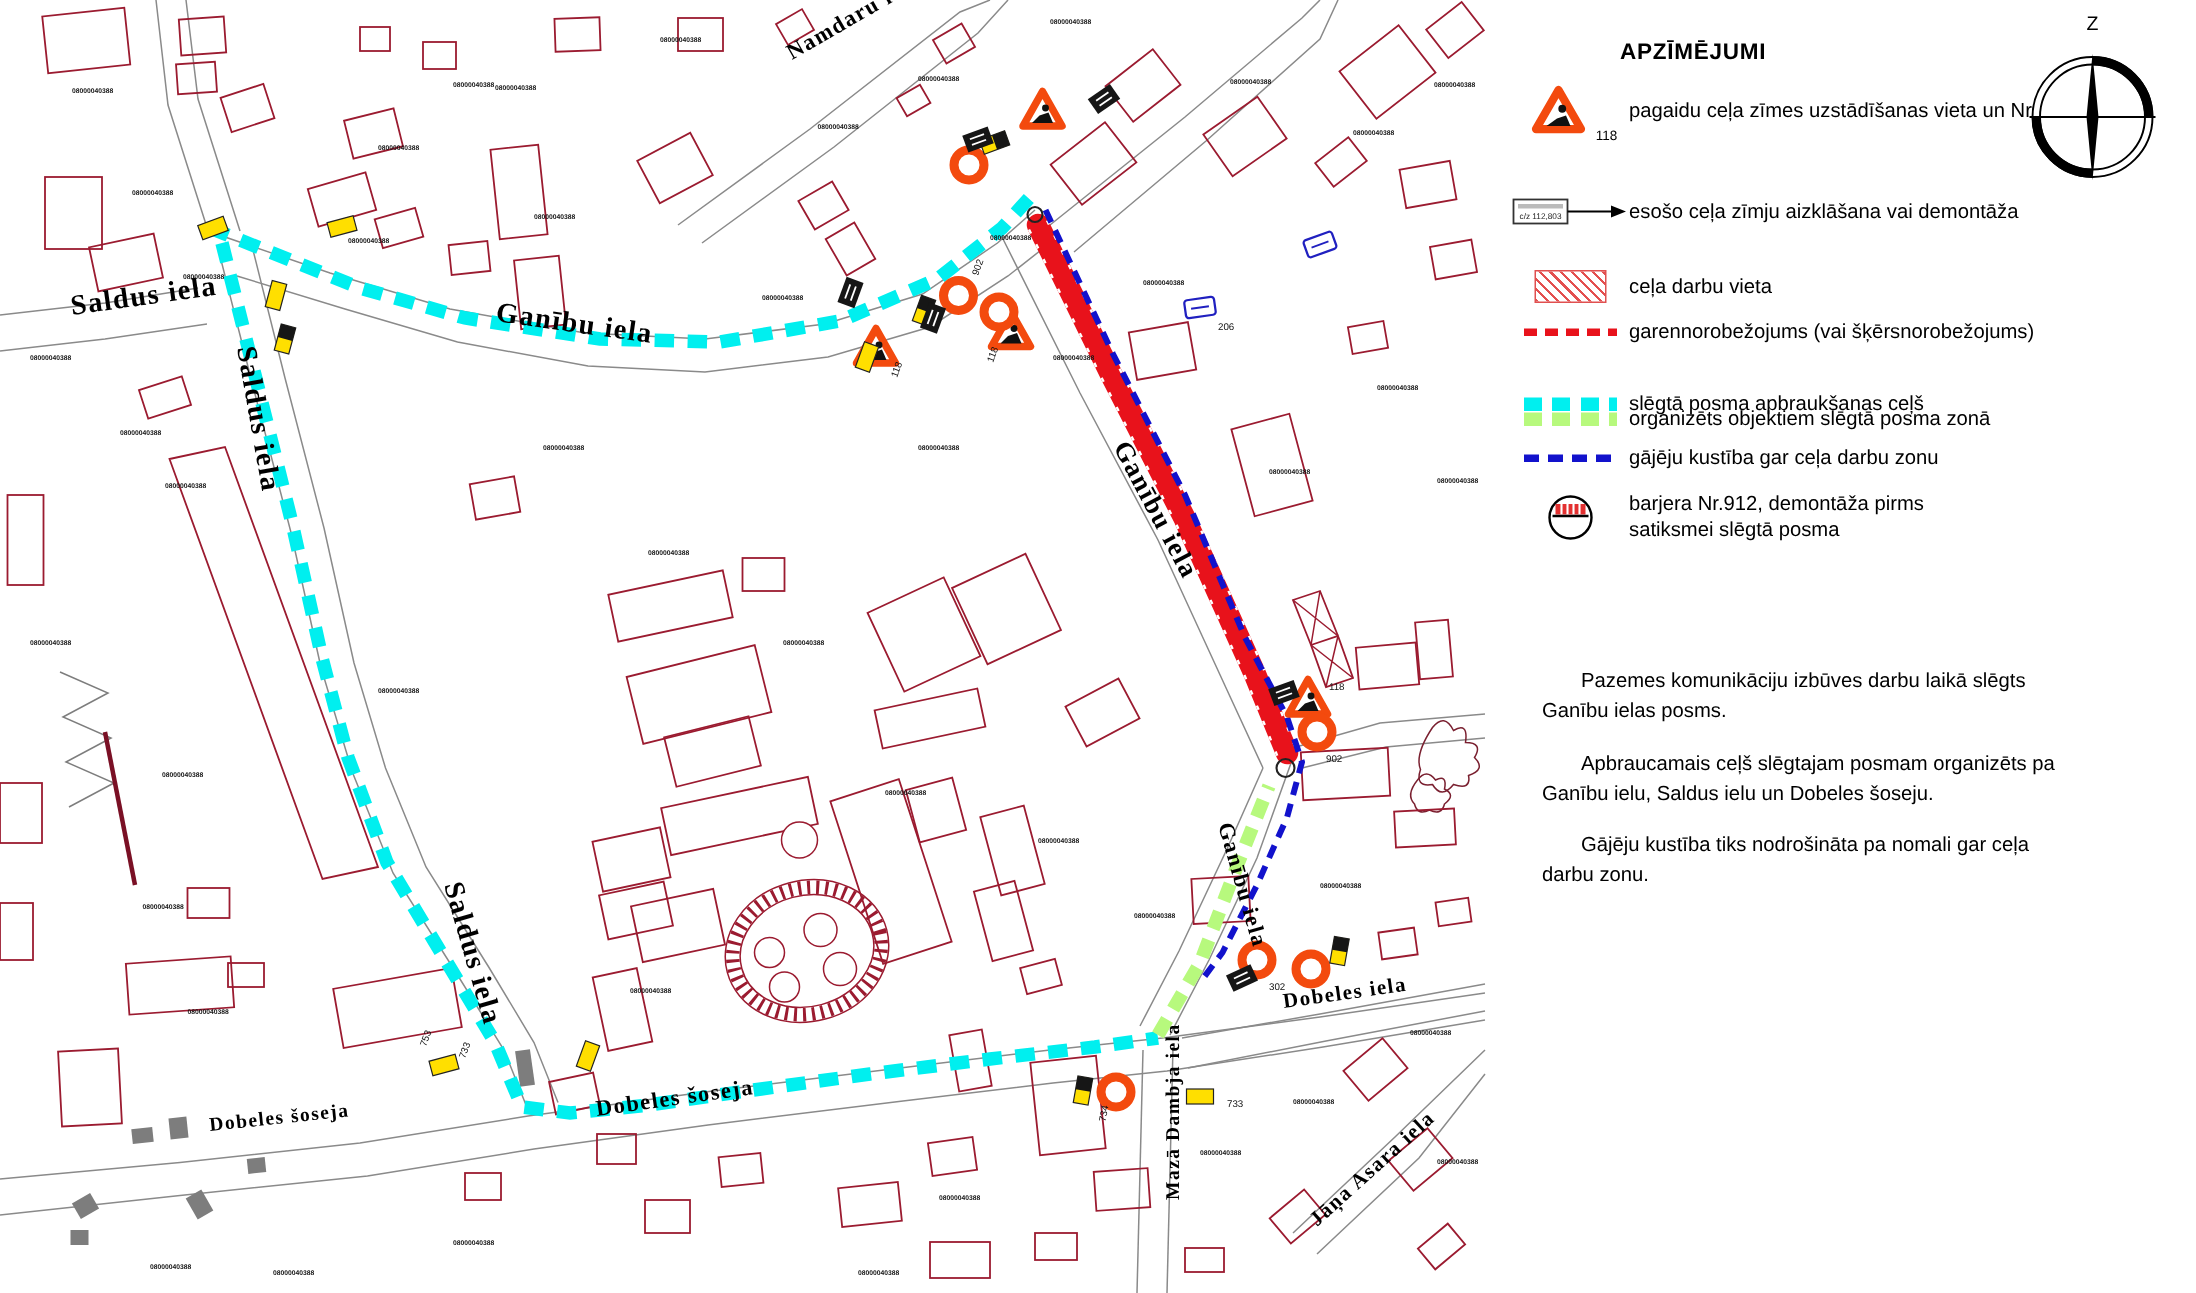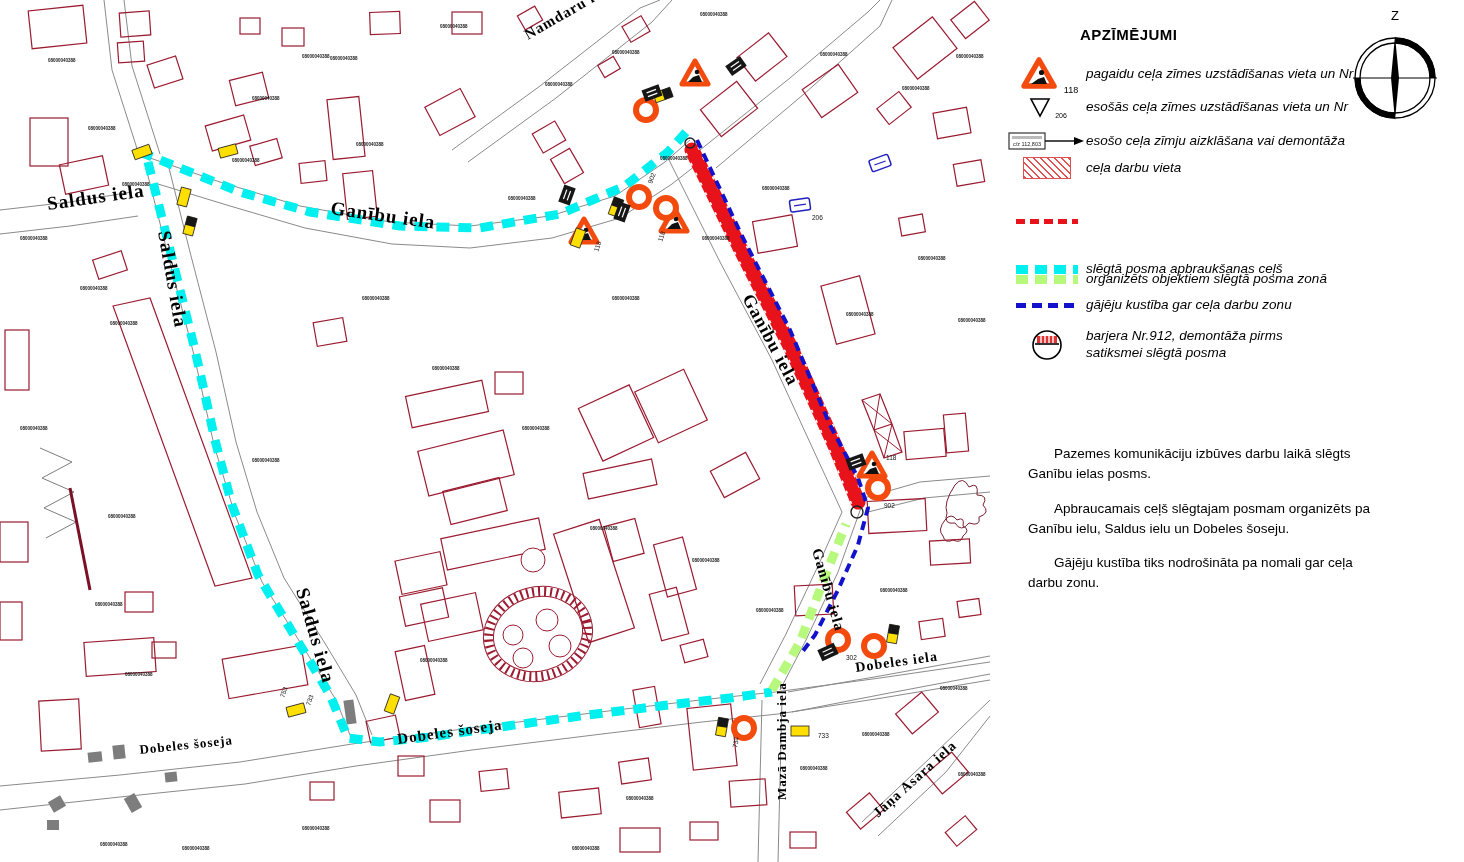--- a/index.html
+++ b/index.html
@@ -2,21 +2,21 @@
 <html><head>
 <meta charset="utf-8">
 <style>
   html,body{margin:0;padding:0;background:#fff;}
   .stage{position:relative;width:1464px;height:862px;background:#ffffff;overflow:hidden;
          font-family:"Liberation Sans",sans-serif;color:#000;}
   #map-svg{position:absolute;left:0;top:0;}
   .legend-title{position:absolute;left:1080px;top:26px;font-size:15px;font-weight:bold;letter-spacing:.5px;}
   .lrow{position:absolute;left:1008px;display:flex;align-items:center;}
   .lic{width:78px;display:flex;justify-content:center;align-items:center;position:relative;}
-  .ltext{font-size:13.5px;line-height:1.25;white-space:pre-line;width:330px;font-style:italic;}
+  .ltext{font-size:13.5px;line-height:1.25;white-space:pre-line;width:330px;}
   .lnum{font-size:9px;margin-left:2px;align-self:flex-end;}
   .dash{height:9px;width:62px;}
   .dash.red{height:5px;background:repeating-linear-gradient(90deg,#e8121b 0 9px,transparent 9px 14px);}
   .dash.cyan{background:repeating-linear-gradient(90deg,#00efef 0 12px,transparent 12px 19px);}
   .dash.green{background:repeating-linear-gradient(90deg,#b7f97d 0 12px,transparent 12px 19px);}
   .dash.blue{height:5px;background:repeating-linear-gradient(90deg,#1212cc 0 10px,transparent 10px 16px);}
   .workarea{width:46px;height:20px;border:1.6px solid #e05050;
             background:repeating-linear-gradient(45deg,rgba(226,70,70,.95) 0 1.5px,transparent 1.5px 5px);}
   .notes{position:absolute;left:1014px;top:430px;width:382px;font-size:13.5px;line-height:1.5;}
   .notes p{margin:14px;text-indent:26px;}
@@ -356,54 +356,46 @@
       <svg width="46" height="42" viewBox="-23 -21 46 42">
         <path d="M0,-14 L15,12 L-15,12 Z" fill="#fff" stroke="#f34a0e" stroke-width="5.5" stroke-linejoin="round"></path>
         <path d="M-8,10 L8,10 L5,3 L-1,5 Z" fill="#111"></path>
           <circle cx="2.5" cy="-1.5" r="2.6" fill="#111"></circle>
       </svg>
       <span class="lnum">118</span>
     </div>
     <div class="ltext">pagaidu ceļa zīmes uzstādīšanas vieta un Nr</div>
   </div>
 
-  <div class="lrow" style="top:94px;height:26px">
-    <div class="lic">
-      <svg width="26" height="24" viewBox="-13 -12 26 24">
-        <path d="M-9,-8 L9,-8 L0,9 Z" fill="#fff" stroke="#000" stroke-width="1.6"></path>
-      </svg>
-      <span class="lnum" style="font-size:7px">206</span>
-    </div>
-    <div class="ltext">esošās ceļa zīmes uzstādīšanas vieta un Nr</div>
-  </div>
 
   <div class="lrow" style="top:128px;height:26px">
     <div class="lic">
       <svg width="78" height="24" viewBox="0 0 78 24">
         <rect x="1" y="4" width="36" height="16" fill="#fff" stroke="#333" stroke-width="1.2"></rect>
         <rect x="4" y="7" width="30" height="3" fill="#bbb"></rect>
         <text x="5" y="17" font-size="5.5" fill="#222">c/z 112,803</text>
         <line x1="37" y1="12" x2="66" y2="12" stroke="#000" stroke-width="1.4"></line>
         <polygon points="66,8 76,12 66,16" fill="#000"></polygon>
       </svg>
     </div>
     <div class="ltext">esošo ceļa zīmju aizklāšana vai demontāža</div>
   </div>
 
-  <div class="lrow" style="top:152px;height:32px">
+  <div class="lrow" style="top:175px;height:32px">
     <div class="lic">
         <div class="workarea"></div>
       </div>
     <div class="ltext">ceļa darbu vieta</div>
   </div>
 
   <div class="lrow" style="top:212px;height:18px">
     <div class="lic">
         <div class="dash red"></div>
       </div>
+    <div class="ltext">garennorobežojums (vai šķērsnorobežojums)</div>
   </div>
 
   <div class="lrow" style="top:260px;height:18px">
     <div class="lic">
         <div class="dash cyan"></div>
       </div>
     <div class="ltext">slēgtā posma apbraukšanas ceļš</div>
   </div>
 
   <div class="lrow" style="top:270px;height:18px">

